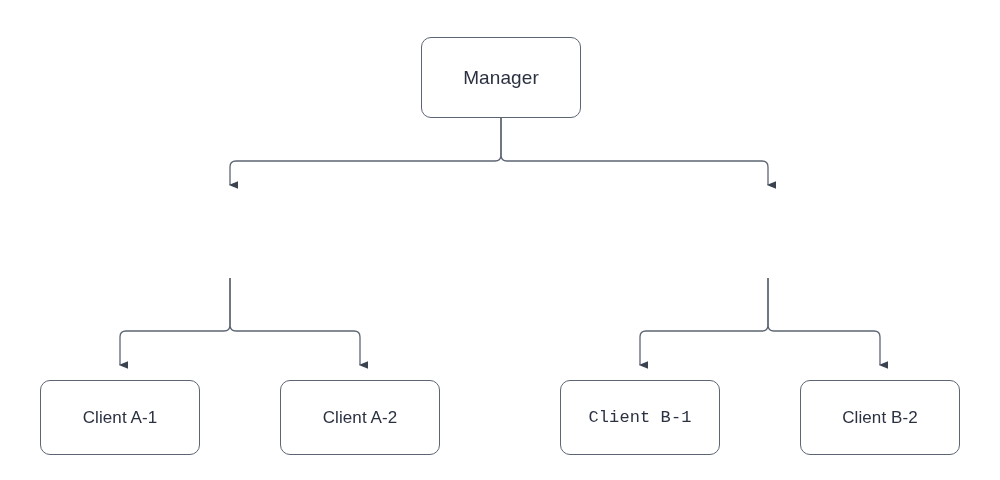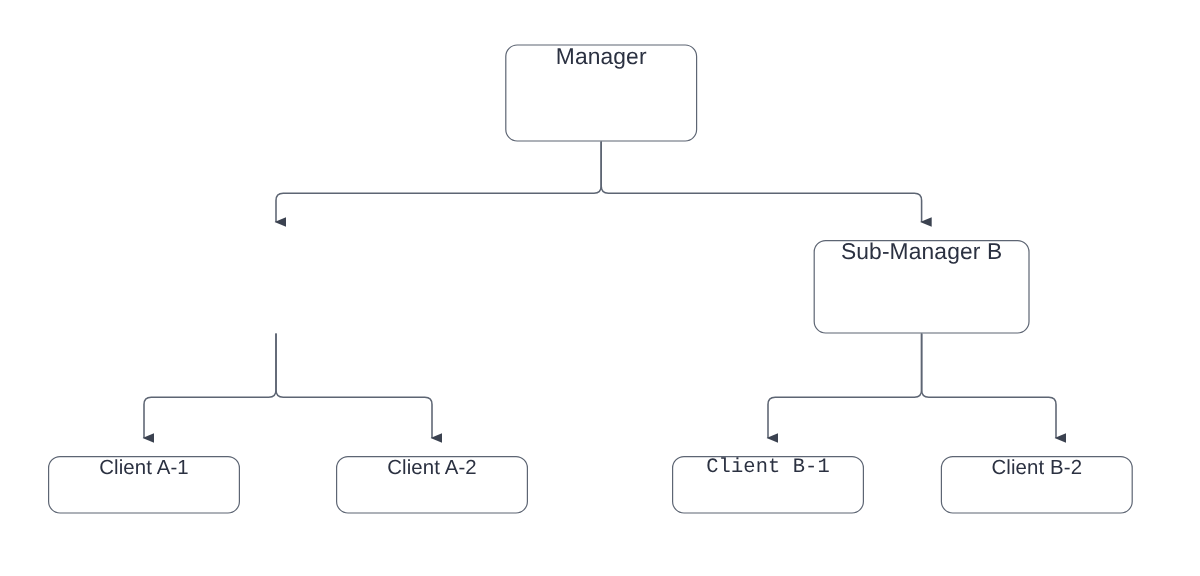--- a/index.html
+++ b/index.html
@@ -27,21 +27,21 @@
     width: 1000px;
     height: 480px;
   }
   .node {
     position: absolute;
     box-sizing: border-box;
     background: #ffffff;
     border: 1.3px solid #5d6573;
     border-radius: 10px;
     display: flex;
-    align-items: flex-start;
+    align-items: center;
     justify-content: center;
     color: #2b3141;
     letter-spacing: 0.1px;
     white-space: nowrap;
   }
   .node-label {
     display: block;
     line-height: 1;
   }
   .node-root {
@@ -61,27 +61,27 @@
   .node-mid-b {
     left: 678px;
     top: 200px;
     width: 180px;
     height: 78px;
     font-size: 19px;
   }
   .node-leaf {
     top: 380px;
     width: 160px;
-    height: 48px;
+    height: 75px;
     font-size: 17px;
   }
   .leaf-a1 { left: 40px; }
   .leaf-a2 { left: 280px; }
   .leaf-b1 { left: 560px; font-family: Liberation Mono, monospace; }
-  .leaf-b2 { left: 784px; }
+  .leaf-b2 { left: 800px; }
 </style>
 </head>
 <body>
 
 <div id="canvas">
 
   <svg id="edge-layer" viewBox="0 0 1000 480" width="1000" height="480" xmlns="http://www.w3.org/2000/svg">
     <defs>
       <marker id="arrowhead" markerWidth="10" markerHeight="10" refX="4.2" refY="8.4" orient="auto" markerUnits="userSpaceOnUse">
         <path d="M0.3,0 L8.1,0 L4.2,9.6 Z" fill="#3b4250"></path>
@@ -102,23 +102,20 @@
 
       <path d="M768,278 L768,325 Q768,331 774,331 L874,331 Q880,331 880,337 L880,365" marker-end="url(#arrowhead)"></path>
     </g>
   </svg>
 
   <div class="node node-root">
     <span class="node-label">Manager</span>
   </div>
 
 
-  <div class="node node-mid-b">
-    <span class="node-label">Sub-Manager B</span>
-  </div>
 
   <div class="node node-leaf leaf-a1">
     <span class="node-label">Client A-1</span>
   </div>
 
   <div class="node node-leaf leaf-a2">
     <span class="node-label">Client A-2</span>
   </div>
 
   <div class="node node-leaf leaf-b1">

